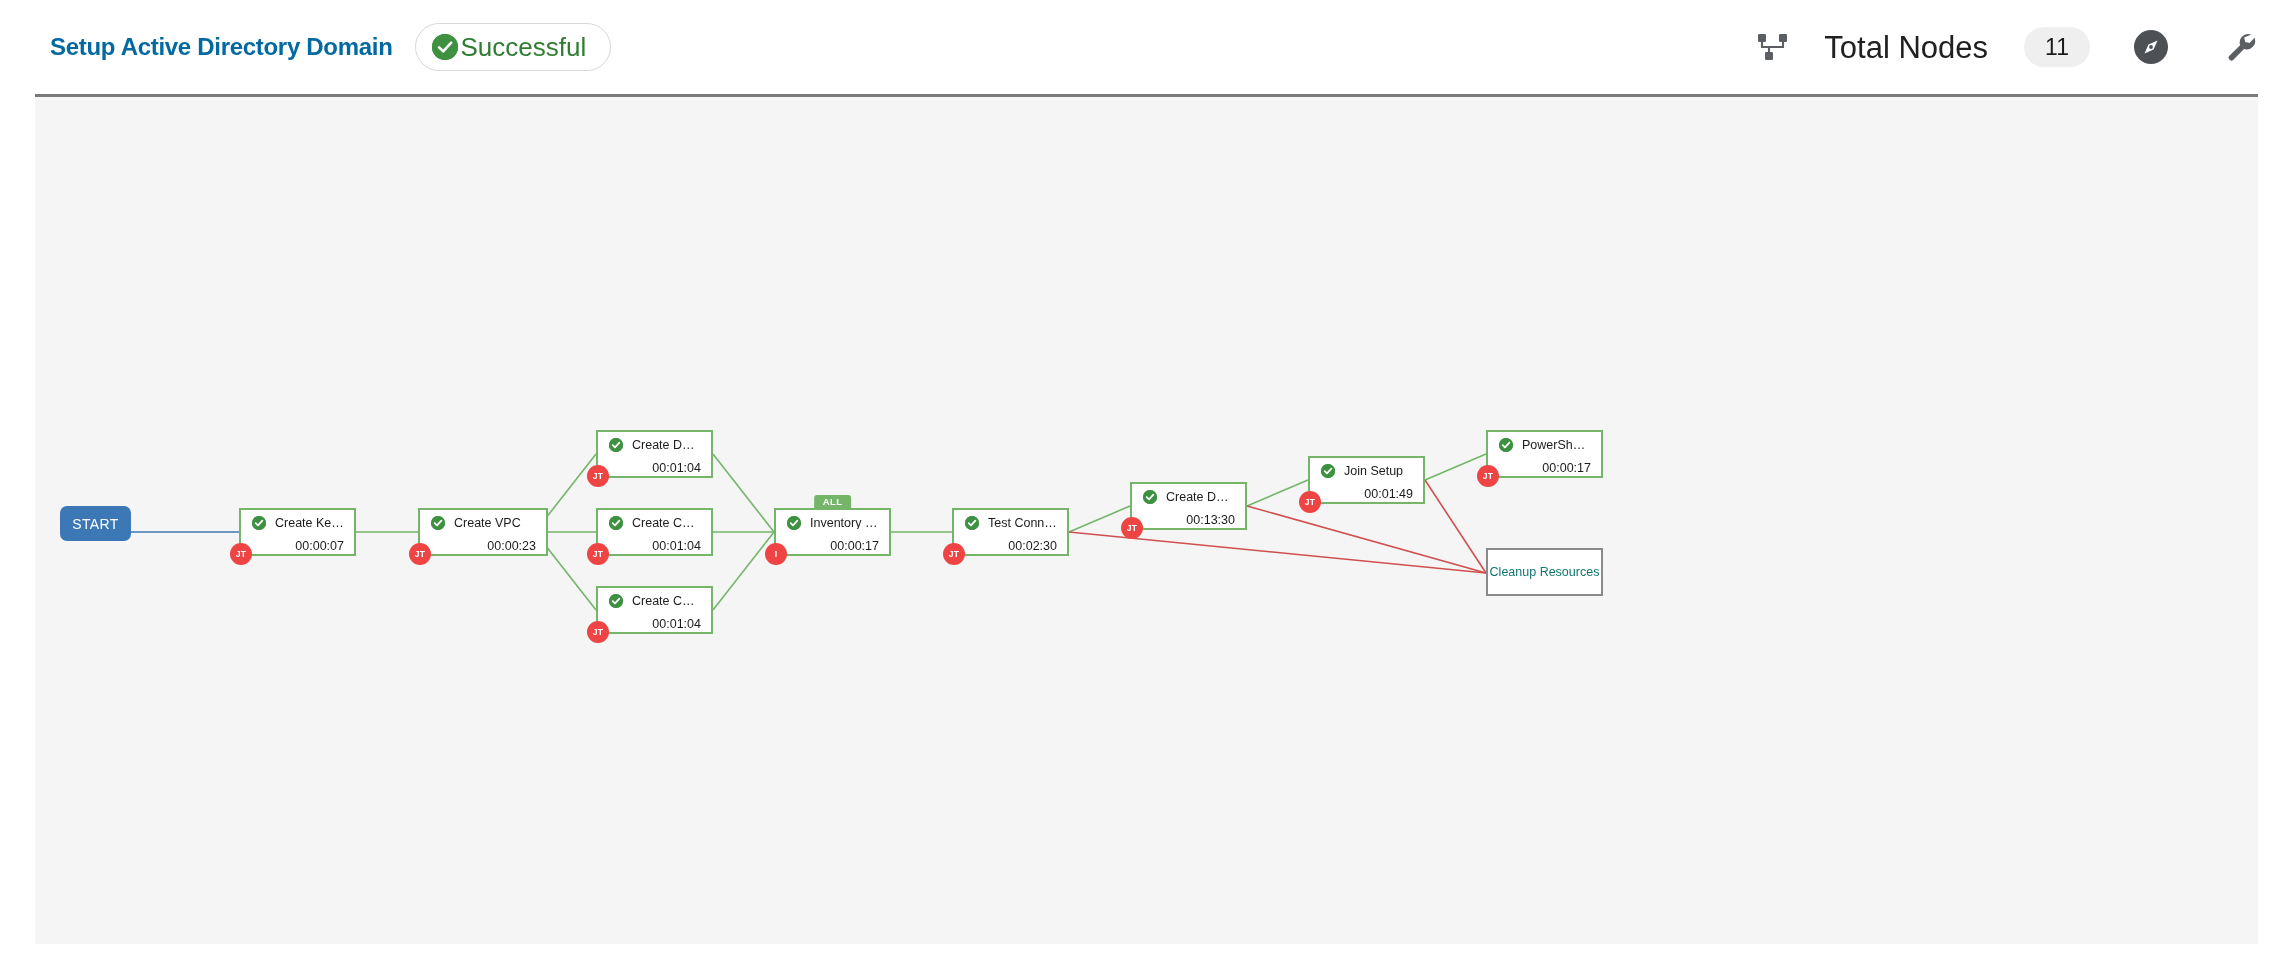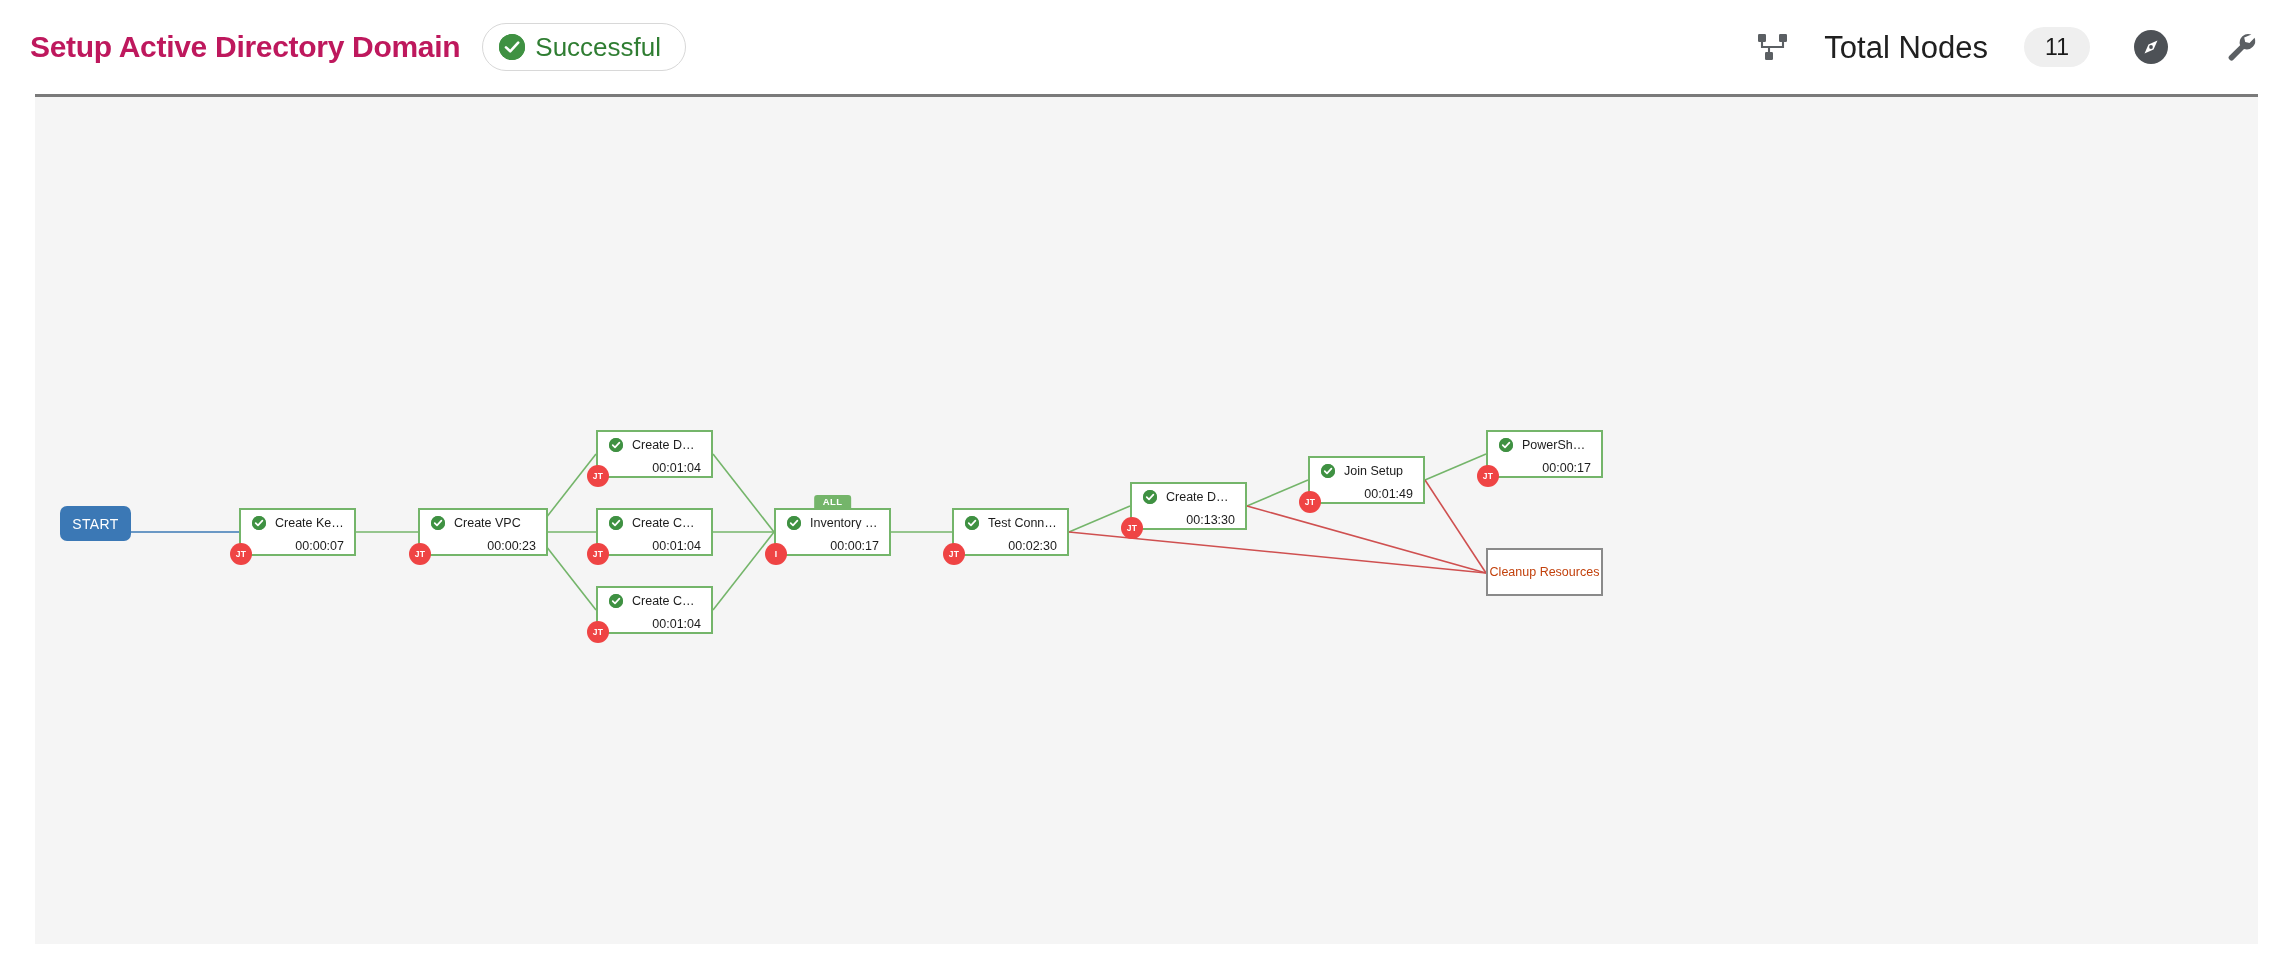--- a/index.html
+++ b/index.html
@@ -16,26 +16,27 @@
   
   .header {
     position: absolute; left: 0; top: 0; width: 2290px; height: 94px;
     display: flex; align-items: center;
   }
   .header-left {
     display: flex; align-items: center; gap: 22px;
     margin-left: 30px;
   }
   .page-title {
-    font-size: 30px; font-weight: 700; color: #be185d;
+    font-size: 24px; font-weight: 700; color: #0369a1;
     letter-spacing: -0.3px; white-space: nowrap;
     line-height: 1;
+    margin-left: 20px;
   }
   .status-pill {
-    display: inline-flex; align-items: center; gap: 10px;
+    display: inline-flex; align-items: center; gap: 3px;
     border: 1px solid #d8d8d8; border-radius: 24px;
     padding: 9px 24px 9px 16px; background: #fff;
     height: 48px;
   }
   .status-pill .label {
     font-size: 26px; color: #2f7d32; line-height: 1; white-space: nowrap;
   }
   .check-badge {
     width: 26px; height: 26px; border-radius: 50%;
     background: #3f9142; display: inline-flex;
@@ -96,21 +97,21 @@
   .node-title {
     font-size: 12.5px; color: #1c1c1c; white-space: nowrap;
     overflow: hidden; text-overflow: ellipsis;
     line-height: 1;
   }
   .node-duration {
     font-size: 12.5px; color: #1c1c1c; text-align: right;
     line-height: 1; margin-top: 6px; padding: 0 10px;
   }
   .node.pending .node-title-center {
-    font-size: 12.5px; color: #c2410c; text-align: center; width: 100%;
+    font-size: 12.5px; color: #0f766e; text-align: center; width: 100%;
     line-height: 1;
   }
   .node.centered { justify-content: center; align-items: center; }
 
   
   .node-badge {
     position: absolute;
     left: -11px; bottom: -11px;
     width: 22px; height: 22px; border-radius: 50%;
     background: #ef4444; color: #fff;

